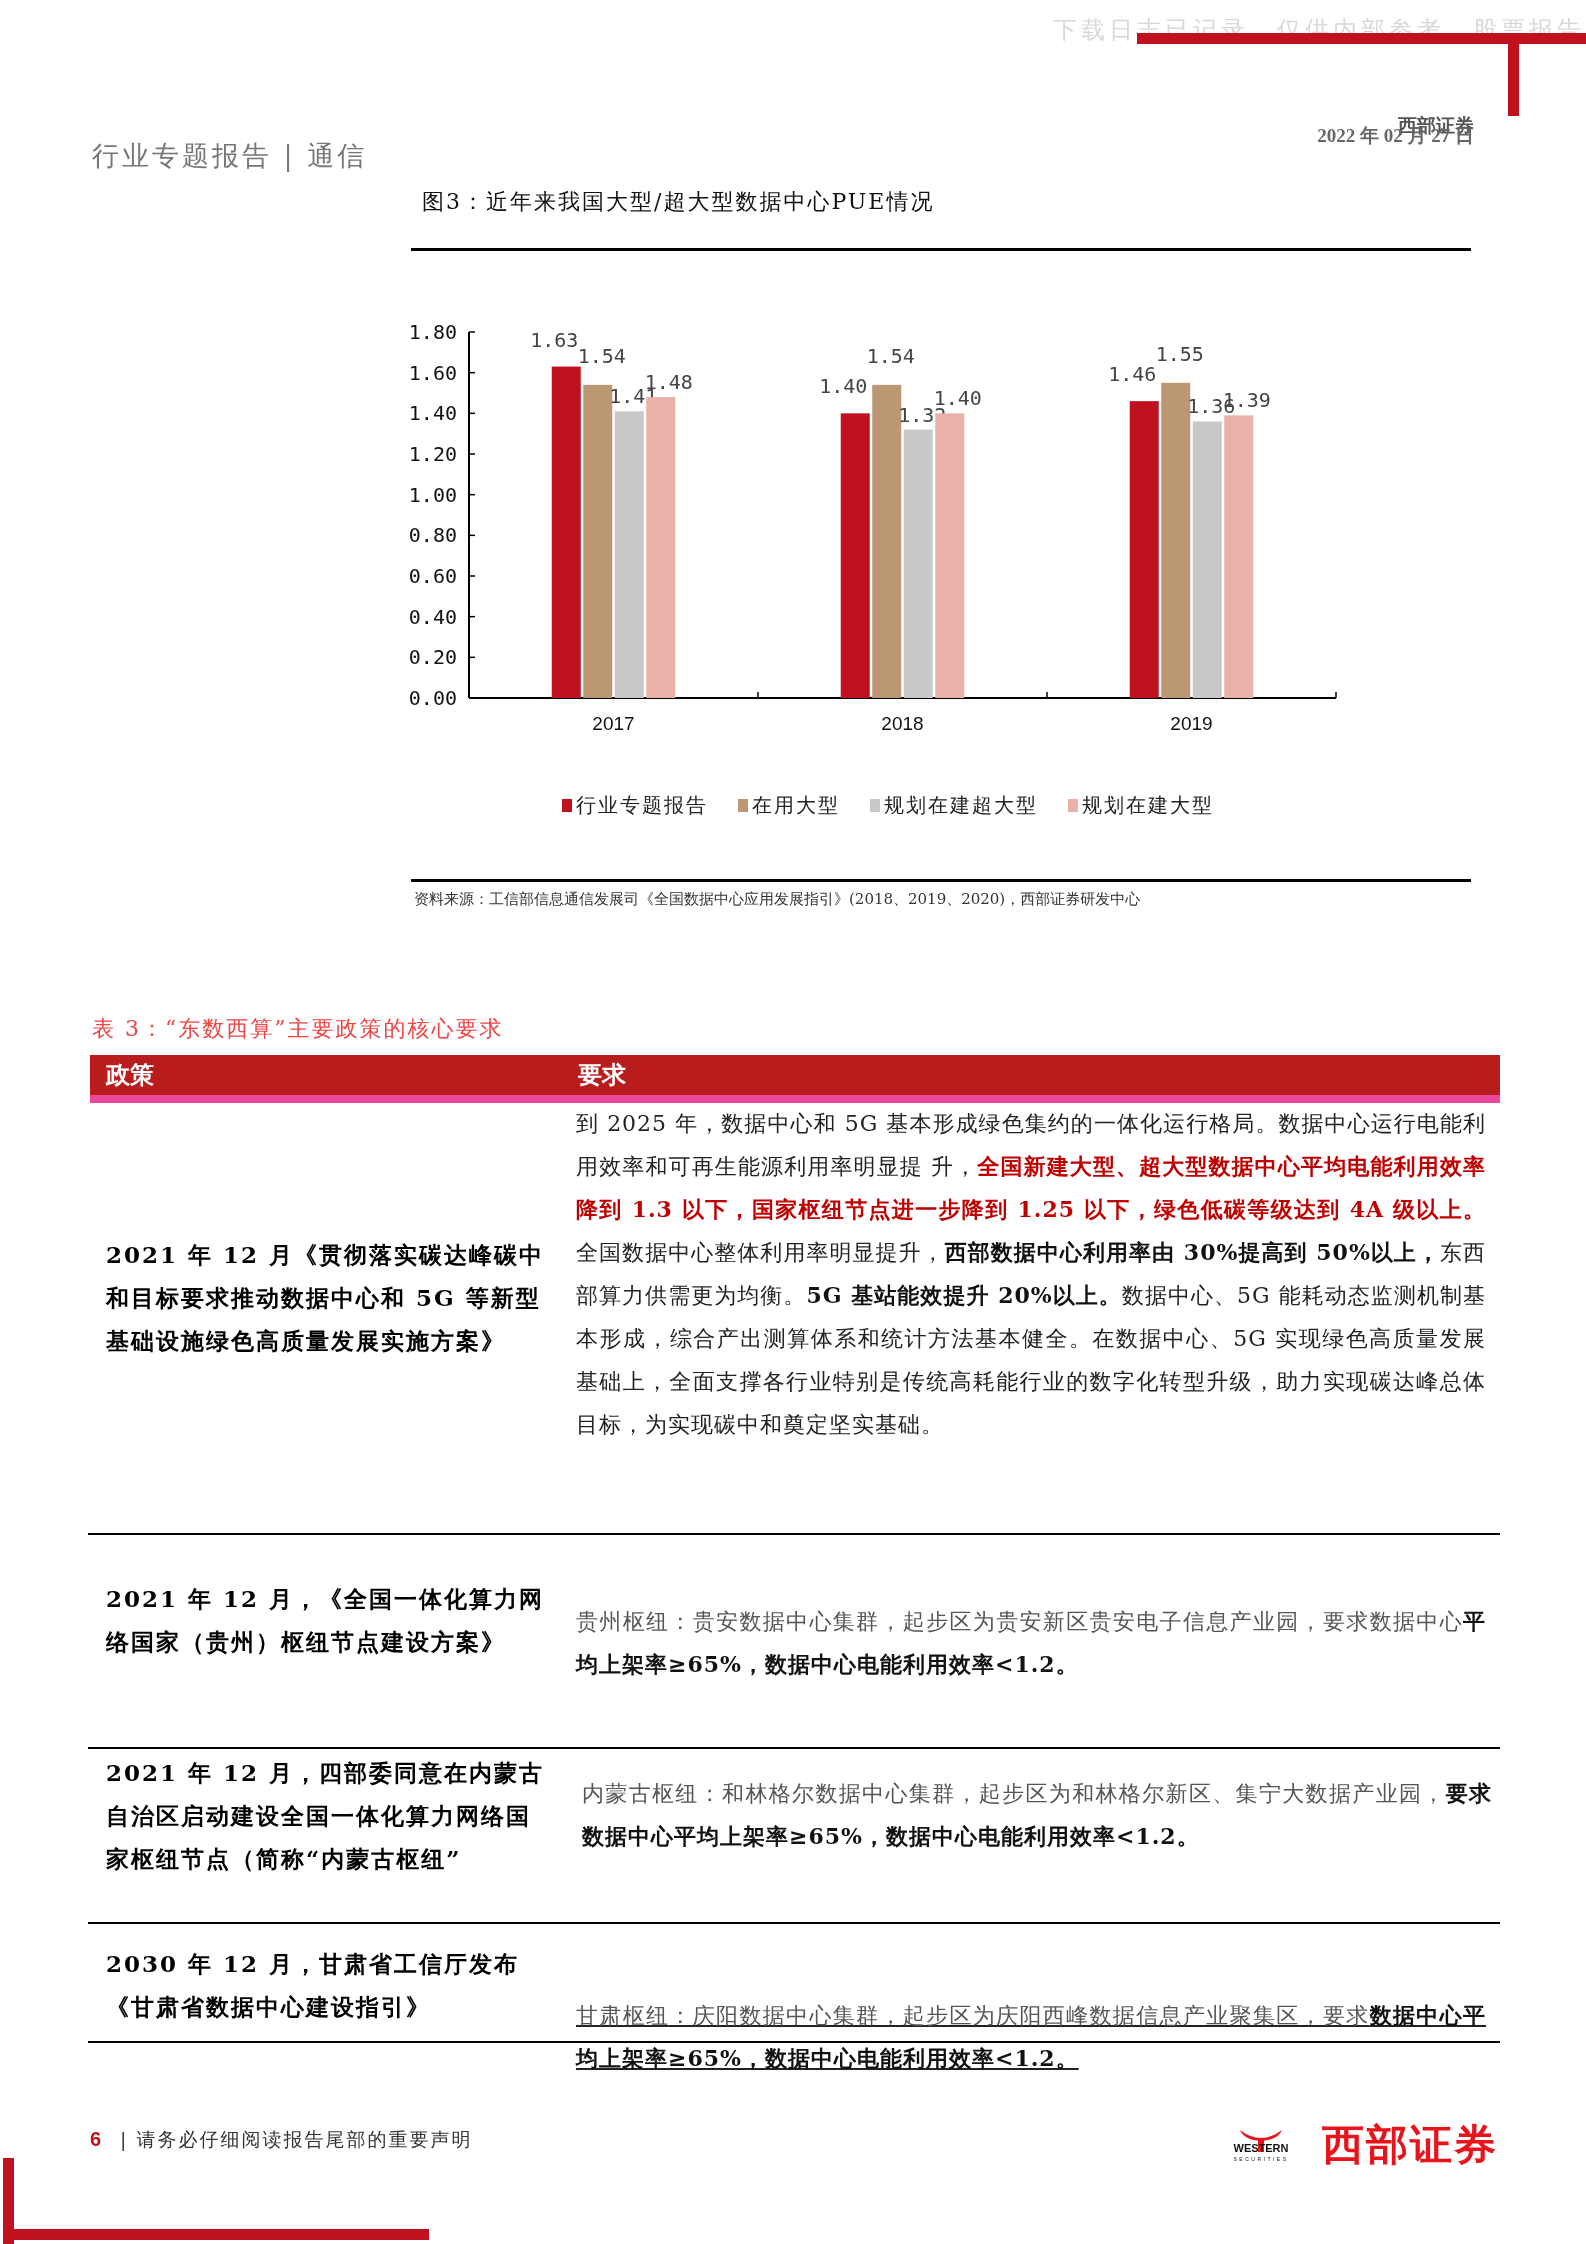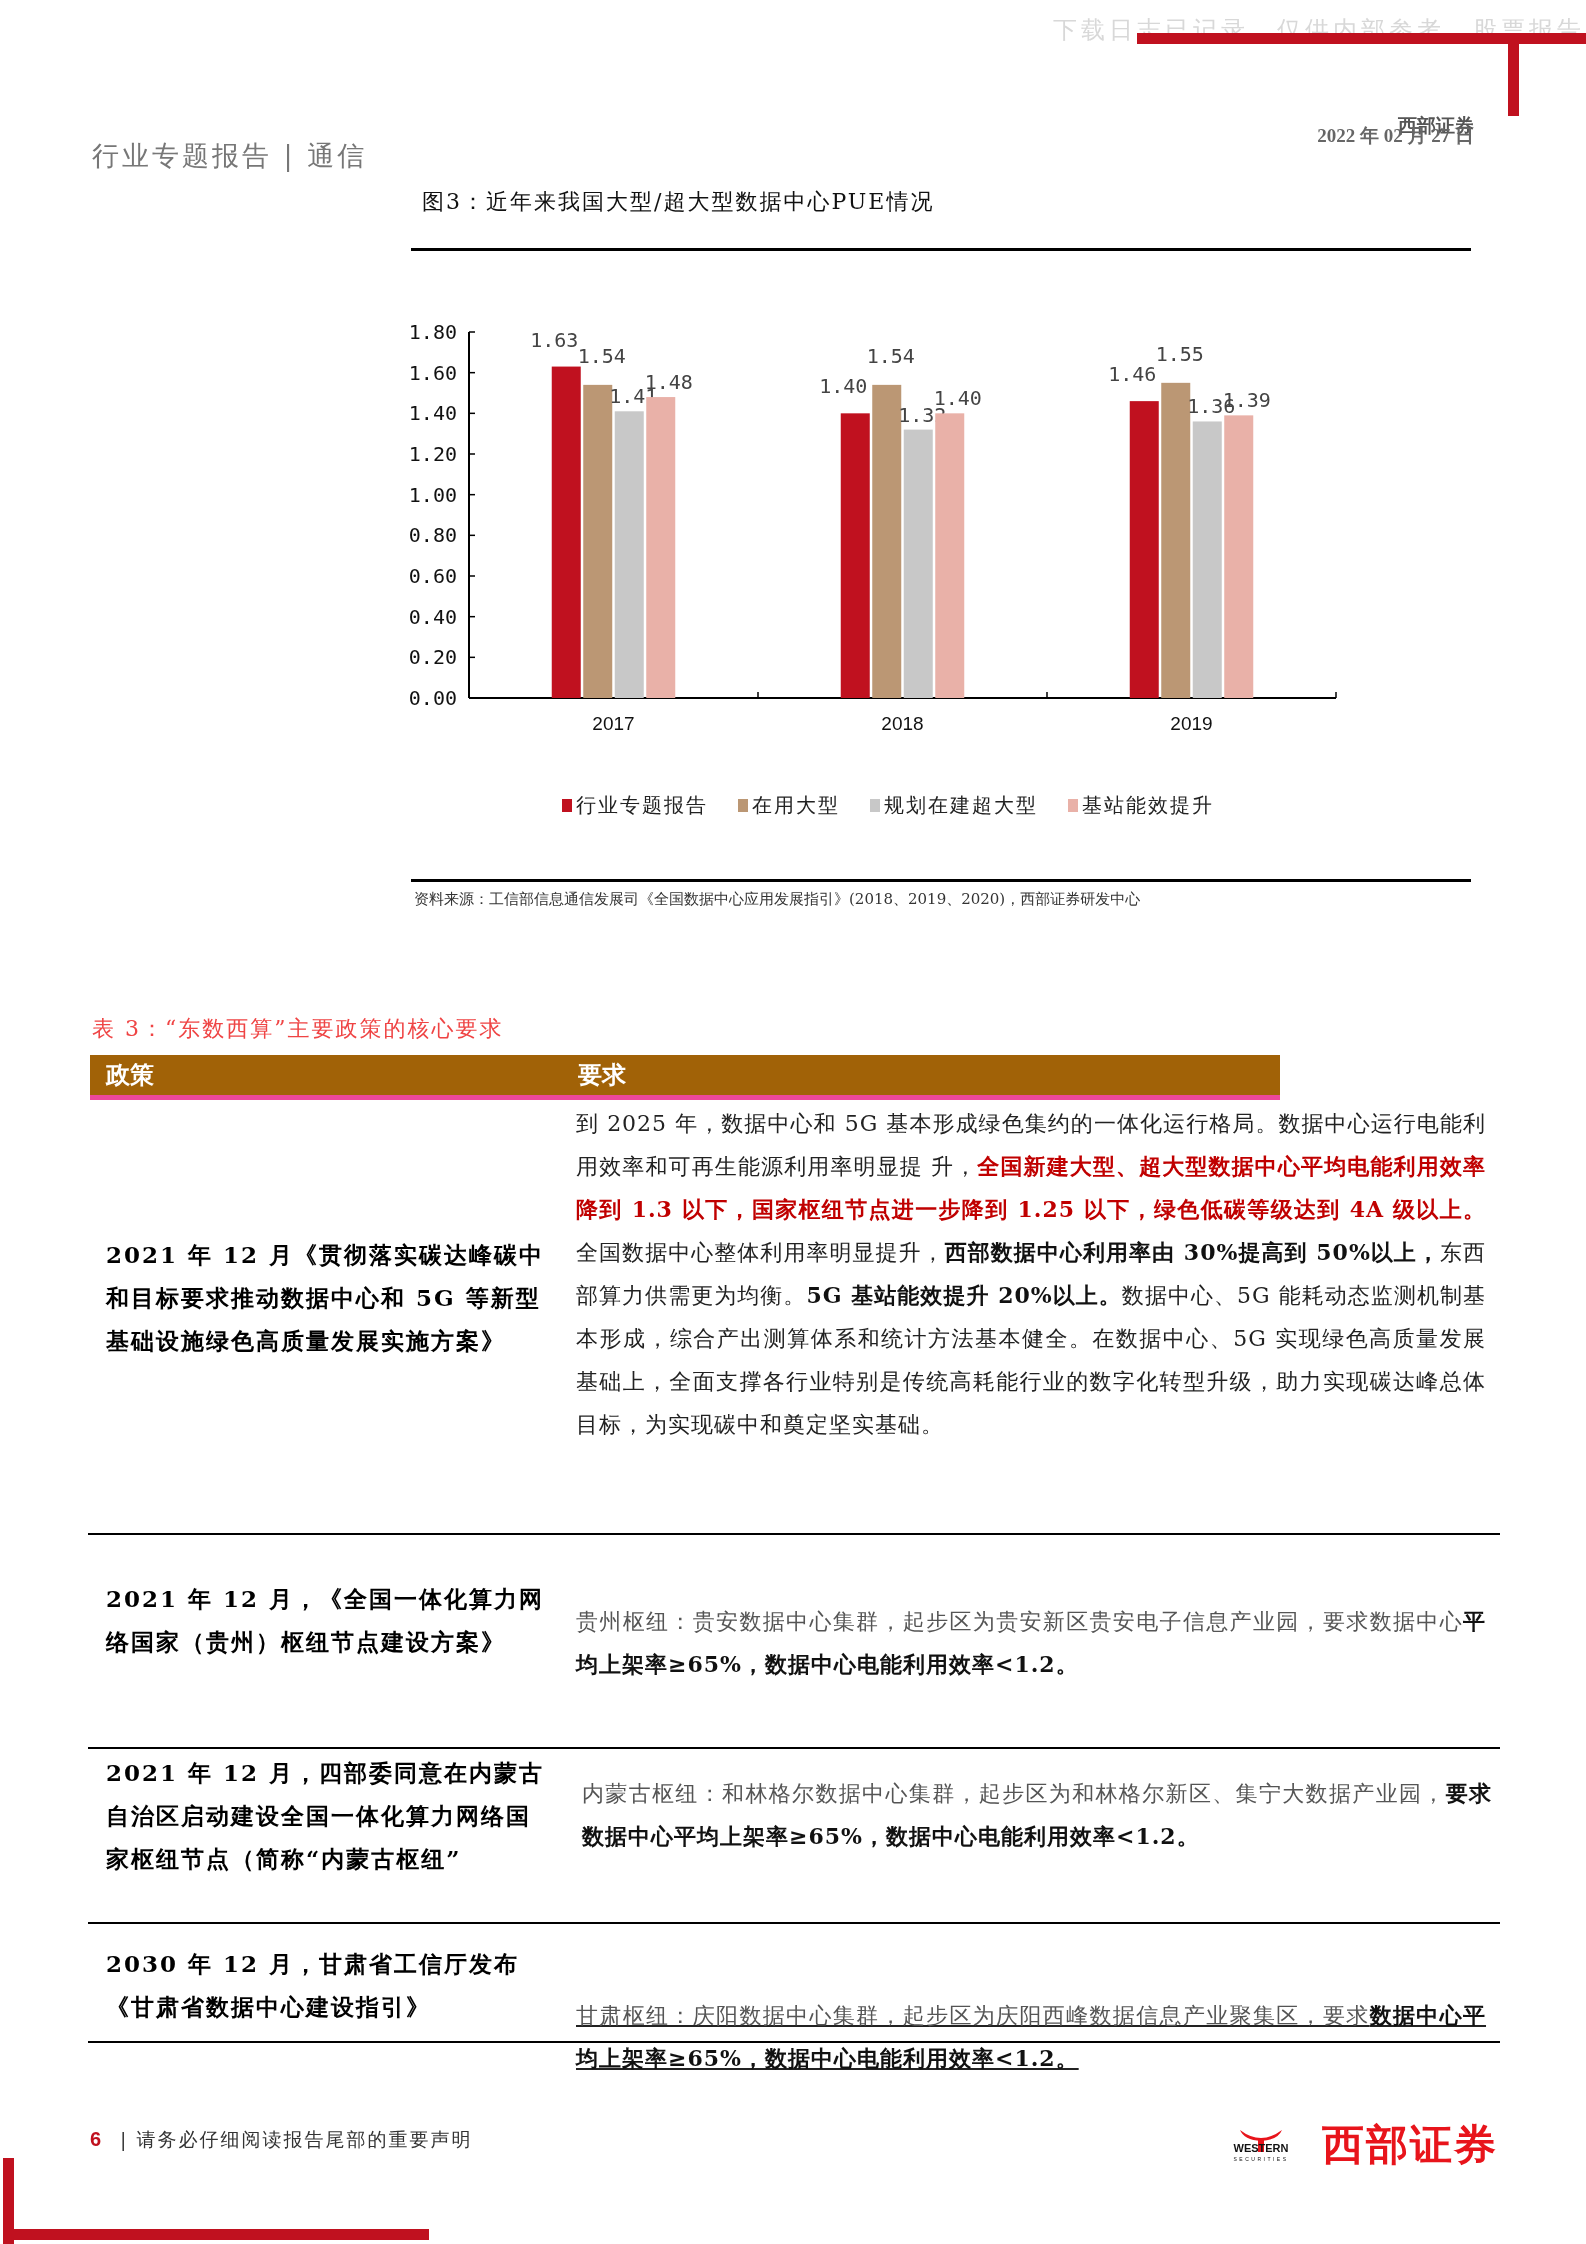--- a/index.html
+++ b/index.html
@@ -11,21 +11,21 @@
   .brand{right:112px;top:113px;font-size:19px;font-weight:bold;color:#555;}
   .date{right:112px;top:123px;font-size:19px;font-weight:bold;color:#666;font-family:Liberation Serif, serif;}
   .section{left:92px;top:138px;font-size:27px;color:#777;letter-spacing:3px;}
   .fig-title{left:422px;top:187px;font-size:22px;color:#111;letter-spacing:2px;}
   .rule{background:#000;}
   .legend{left:562px;top:792px;display:flex;gap:30px;font-size:20px;color:#222;letter-spacing:2px;}
   .legend .item{display:flex;align-items:center;gap:4px;}
   .legend .sw{width:10px;height:13px;display:inline-block;}
   .source{left:414px;top:890px;font-size:15px;color:#333;white-space:nowrap;}
   .tbl-caption{left:92px;top:1014px;font-size:22px;color:#ef4444;letter-spacing:2px;}
-  .thead{left:90px;top:1055px;width:1190px;height:40px;background:#a16207;border-bottom:5px solid #ec4899;}
+  .thead{left:90px;top:1055px;width:1410px;height:40px;background:#b91c1c;border-bottom:8px solid #ec4899;}
   .thead span{position:absolute;top:4px;color:#fff;font-weight:bold;font-size:24px;}
   .cell-l{left:106px;width:440px;font-size:23px;font-weight:bold;line-height:43px;letter-spacing:2px;}
   .cell-r{left:576px;width:910px;font-size:22px;line-height:43px;color:#222;letter-spacing:1px;text-align:justify;}
   .red{color:#c00000;font-weight:bold;}
   .bold{font-weight:bold;color:#111;}
   .gray{color:#555;}
   .footer-num{left:90px;top:2128px;font-size:20px;font-weight:bold;color:#c0111f;font-family:"Liberation Sans",sans-serif;}
   .footer-text{left:120px;top:2127px;font-size:19px;color:#333;letter-spacing:2px;}
   .foot-v{left:3px;top:2158px;width:11px;height:86px;background:#c0111f;}
   .foot-h{left:3px;top:2229px;width:426px;height:11px;background:#c0111f;}
@@ -108,21 +108,21 @@
   <div class="item">
       <span class="sw" style="background:#bb9774"></span>
       <span>在用大型</span>
     </div>
   <div class="item">
       <span class="sw" style="background:#c8c8c8"></span>
       <span>规划在建超大型</span>
     </div>
   <div class="item">
       <span class="sw" style="background:#e9b1a8"></span>
-      <span>基站能效提升</span>
+      <span>规划在建大型</span>
     </div>
 </div>
 
 <div class="abs rule" style="left:411px;top:879px;width:1060px;height:3px;"></div>
 <div class="abs source">资料来源：工信部信息通信发展司《全国数据中心应用发展指引》(2018、2019、2020)，西部证券研发中心</div>
 
 <div class="abs tbl-caption">表 3：“东数西算”主要政策的核心要求</div>
 <div class="abs thead">
   <span style="left:16px">政策</span>
   <span style="left:488px">要求</span>

